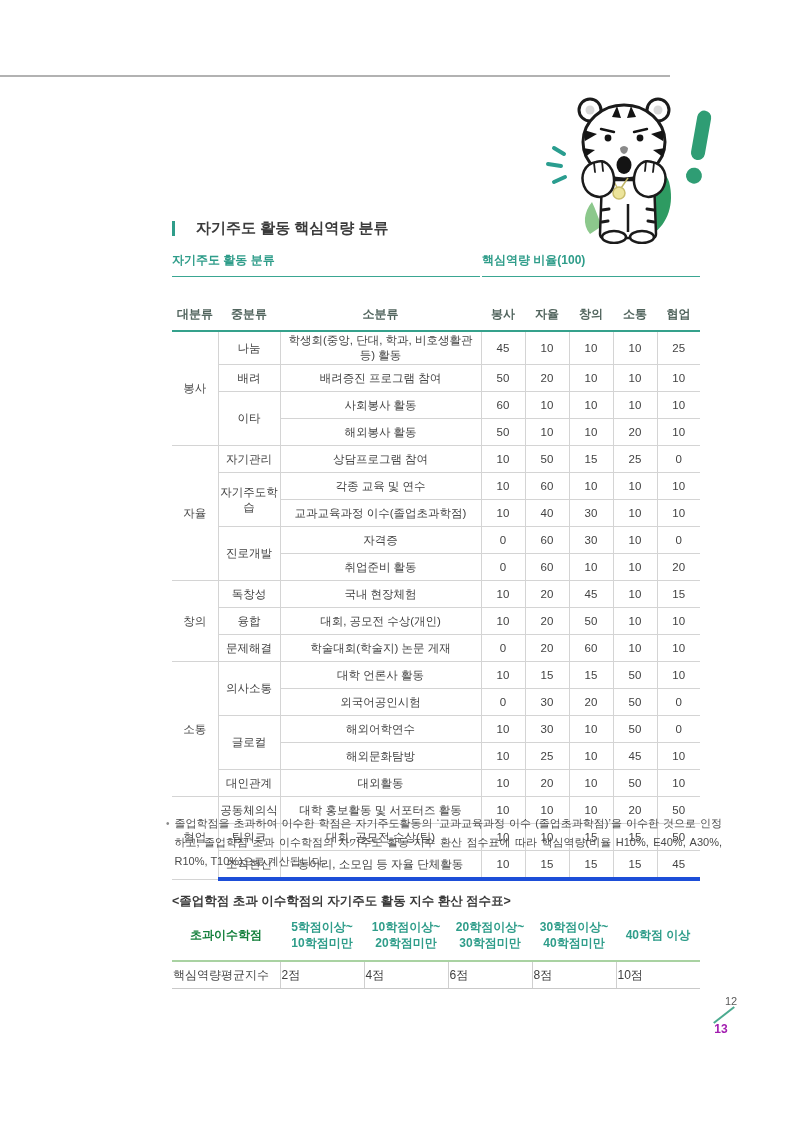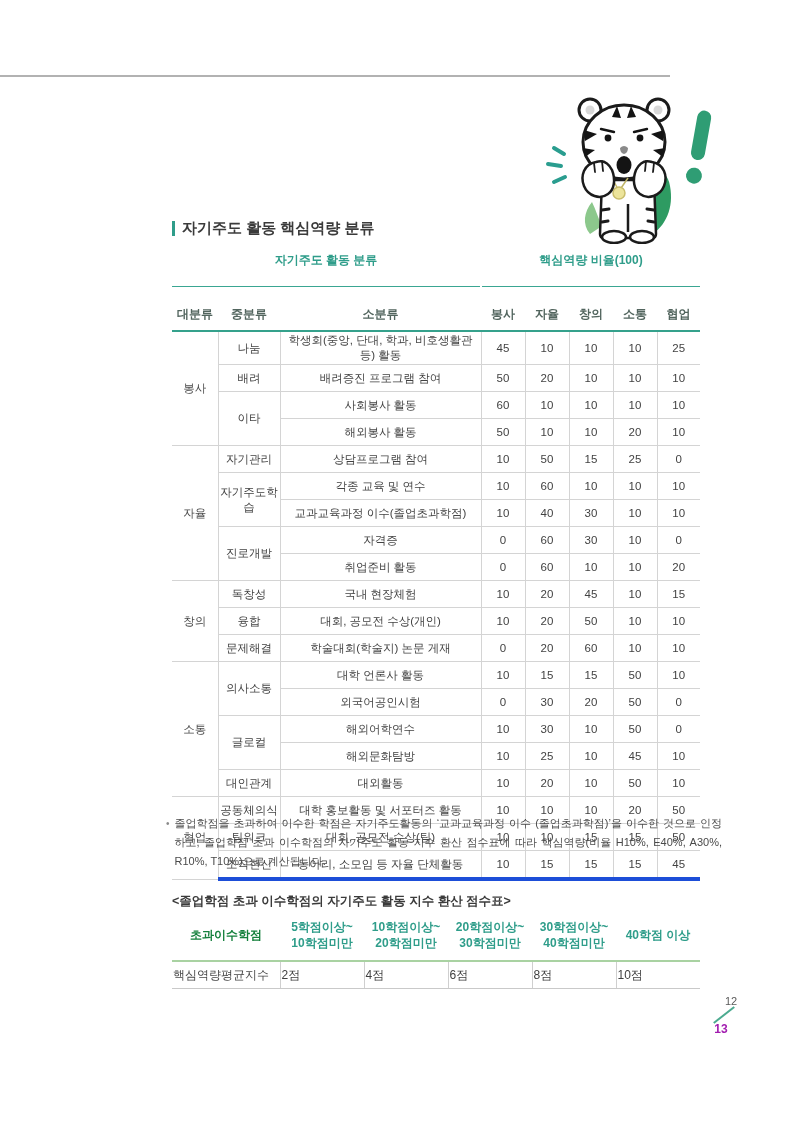--- a/index.html
+++ b/index.html
@@ -3,28 +3,28 @@
 <meta charset="utf-8">
 <style>
   html,body{margin:0;padding:0;background:#ffffff;}
   .page{
     position:relative;width:793px;height:1121px;background:#ffffff;overflow:hidden;
     font-family:"Liberation Sans","DejaVu Sans",sans-serif;color:#3f3f3f;
   }
   .top-rule{position:absolute;left:0;top:75px;width:670px;height:2px;background:#b2b2b2;}
 
   
-  .doc-title{position:absolute;left:172px;top:219px;display:flex;align-items:center;gap:7px;
+  .doc-title{position:absolute;left:172px;top:219px;display:flex;align-items:center;gap:21px;
     font-size:15px;font-weight:bold;color:#3b3b3b;}
   .doc-title .bar{display:inline-block;width:3px;height:15px;background:#2f9d8a;}
 
   
   .t1-groups{position:absolute;left:172px;top:252px;width:528px;display:flex;gap:2px;}
-  .t1-groups .grp{color:#2f9d8a;font-size:12px;font-weight:600;text-align:center;
-    padding-bottom:17px;border-bottom:1px solid #3aa692;}
+  .t1-groups .grp{color:#2f9d8a;font-size:12px;font-weight:600;text-align:left;
+    padding-bottom:7px;border-bottom:1px solid #3aa692;}
   .t1-groups .g1{width:308px;}
   .t1-groups .g2{width:218px;}
 
   
   table{border-collapse:collapse;table-layout:fixed;}
   .t1{position:absolute;left:172px;top:280px;width:528px;font-size:11.5px;margin-top:21px;}
   .t1 thead th{font-weight:600;color:#52655e;font-size:12px;padding:5px 0 7px;
     border-bottom:2px solid #35a18c;text-align:center;}
   .t1 tbody td{height:24px;text-align:center;border-left:1px solid #d4d4d4;
     border-bottom:1px solid #d4d4d4;color:#424242;}

